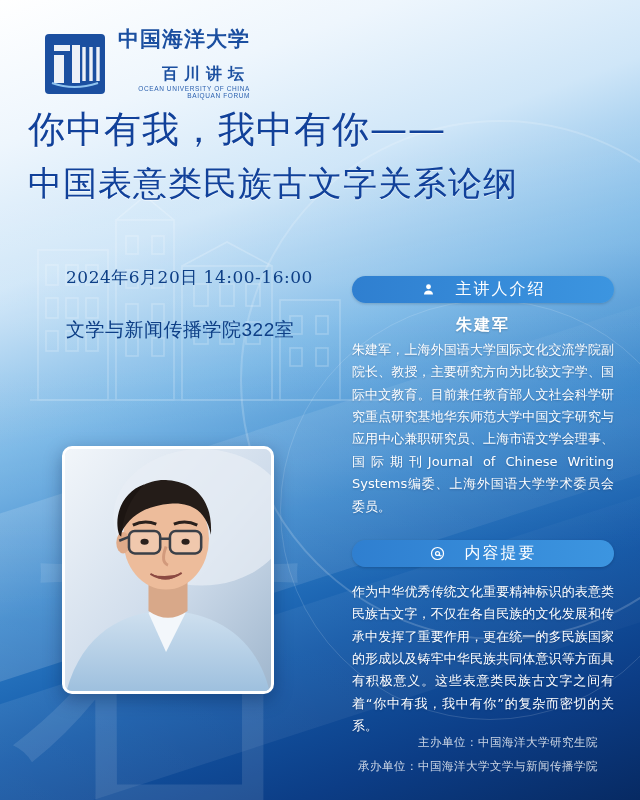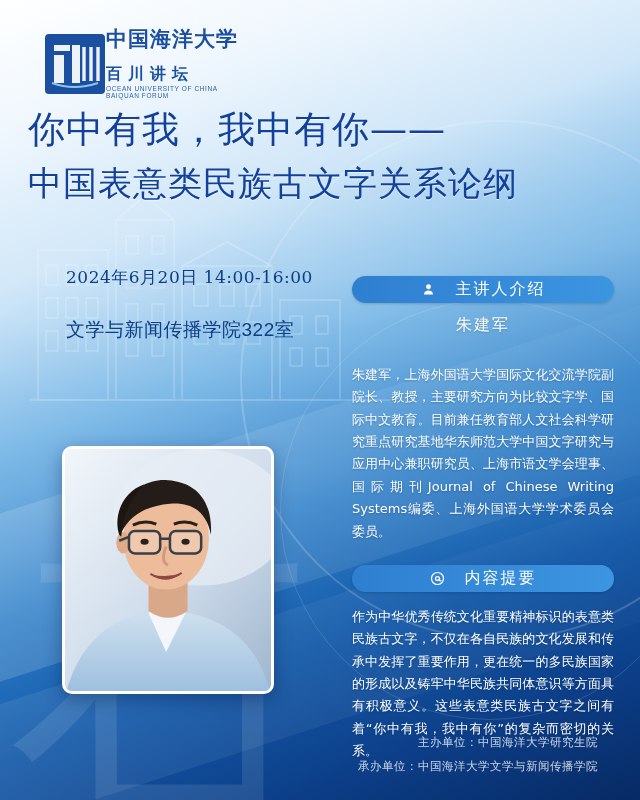--- a/index.html
+++ b/index.html
@@ -62,21 +62,21 @@
     right: -60px; top: 300px;
     width: 420px; height: 420px;
     border: 1px solid rgba(255,255,255,0.14);
     border-radius: 50%;
     pointer-events: none;
   }
 
   
   .logo-row {
     position: absolute; left: 44px; top: 28px;
-    display: flex; align-items: center; gap: 0;
+    display: flex; align-items: center; gap: 12px; text-align: right;
   }
   .logo-mark {
     width: 62px; height: 62px;
     position: relative;
   }
   .logo-text { line-height: 1.05; }
   .logo-cn {
     font-family: "DejaVu Serif", serif;
     font-size: 21px; font-weight: bold;
     color: #1b4fa0; letter-spacing: 1px;
@@ -132,22 +132,23 @@
   .sect-head .ico {
     width: 16px; height: 16px;
     display: inline-flex; align-items: center; justify-content: center;
   }
   .speaker-name {
     text-align: center;
     font-family: "DejaVu Serif", serif;
     color: #ffffff;
     font-size: 16px;
     letter-spacing: 2px;
-    margin: 12px 0 28px;
+    margin: 12px 0 3px;
     text-shadow: 0 1px 2px rgba(0,0,0,.2);
+    font-weight: bold;
   }
   .body-text {
     color: #ffffff;
     font-size: 13px;
     line-height: 1.72;
     text-align: justify;
     font-family: "DejaVu Sans", sans-serif;
     text-shadow: 0 1px 2px rgba(0,20,60,.25);
   }
   .gap-lg { height: 22px; }

